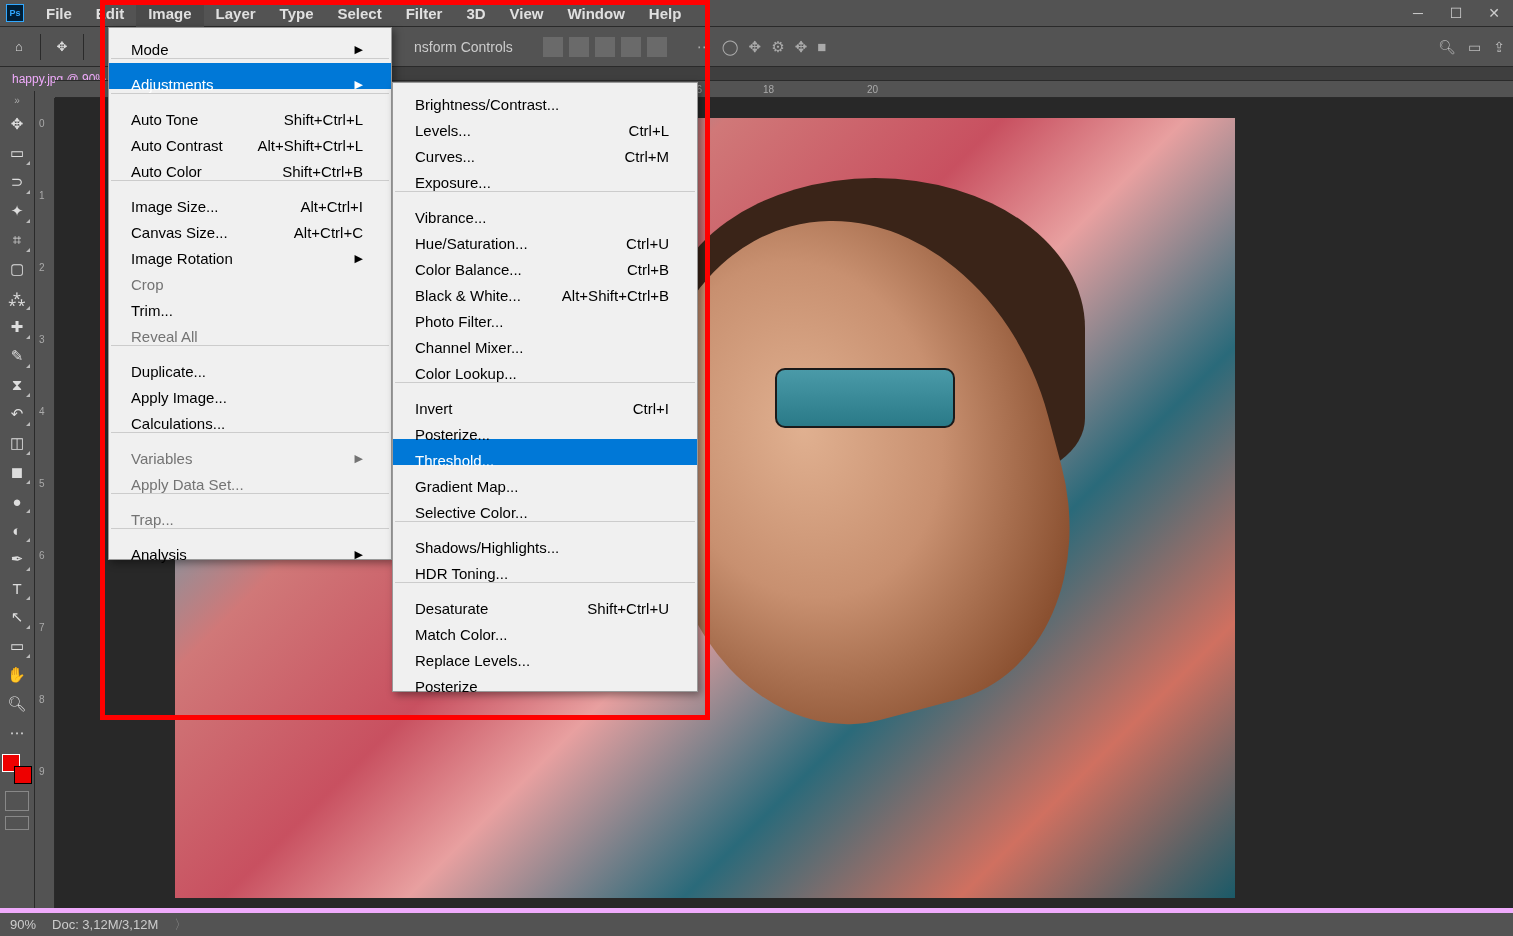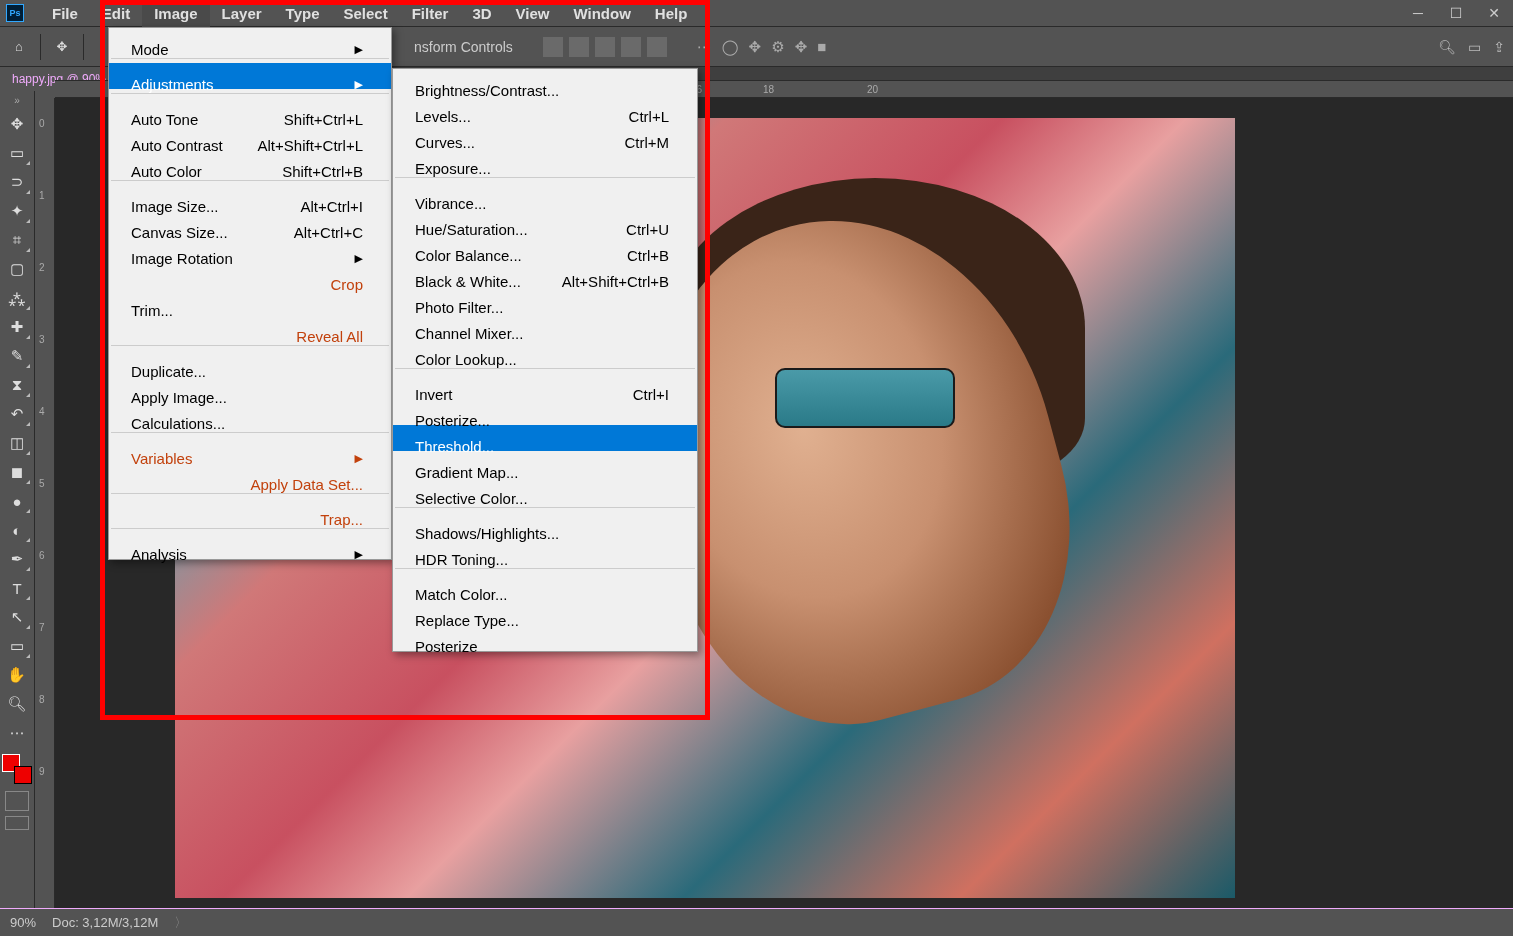--- a/index.html
+++ b/index.html
@@ -1,20 +1,20 @@
 <!DOCTYPE html>
 <html><head>
 <meta charset="utf-8">
 <style>
 * { margin: 0; padding: 0; box-sizing: border-box; font-family: "Segoe UI", Tahoma, sans-serif; user-select: none; }
 body { background: #535353; width: 1513px; height: 936px; overflow: hidden; color: #ccc; font-size: 13px; position: relative; }
 
 
 .menubar { height: 27px; background: #535353; display: flex; align-items: center; padding-left: 6px; border-bottom: 1px solid #2a2a2a; }
-.menubar .ps-logo { width: 18px; height: 18px; background: #001e36; border: 1px solid #31a8ff; margin-right: 16px; display:flex; align-items:center; justify-content:center; font-size:9px; color:#31a8ff; font-weight:bold; }
+.menubar .ps-logo { width: 18px; height: 18px; background: #001e36; border: 1px solid #31a8ff; margin-right: 10px; display:flex; align-items:center; justify-content:center; font-size:9px; color:#31a8ff; font-weight:bold; }
 .menubar .menu-item { padding: 0 12px; height: 27px; line-height: 27px; color: #e0e0e0; font-size: 15px; cursor: default; }
 .menubar .menu-item.active { background: #4a4a4a; }
 .menubar .win-controls { margin-left: auto; display: flex; }
 .menubar .win-controls span { width: 38px; text-align: center; font-size: 14px; color: #ccc; }
 
 
 .optionsbar { height: 40px; background: #535353; border-bottom: 1px solid #2a2a2a; display:flex; align-items:center; padding:0 8px; gap:10px; }
 .optionsbar .home-icon, .optionsbar .move-icon { width:22px; height:22px; display:flex; align-items:center; justify-content:center; color:#ddd; }
 .optionsbar .sep { width:1px; height:26px; background:#2a2a2a; }
 .optionsbar-right { margin-left:auto; display:flex; gap:12px; align-items:center; }
@@ -47,34 +47,34 @@
 .ruler-v span { position:absolute; left:4px; }
 
 
 .canvas-area { position:absolute; top:98px; left:55px; right:0; bottom:28px; background:#282828; overflow:hidden; }
 .canvas { position:absolute; top:20px; left:120px; width:1060px; height:780px; background: linear-gradient(135deg, #0d6a7a 0%, #3ab0c4 15%, #d07878 30%, #c85060 45%, #e8a0a0 55%, #2a6a7a 70%, #d07060 85%, #1a5a68 100%); overflow:hidden; }
 .canvas .face { position:absolute; top:100px; right:180px; width:400px; height:500px; background: radial-gradient(ellipse at 40% 40%, #e0b090 0%, #c89070 40%, #8a5030 80%); border-radius: 50% 50% 40% 40%; transform: rotate(-15deg); }
 .canvas .hair { position:absolute; top:60px; right:150px; width:420px; height:300px; background: #3a2418; border-radius: 50% 50% 20% 20%; }
 .canvas .glasses { position:absolute; top:250px; right:280px; width:180px; height:60px; background: linear-gradient(180deg, #4a9aa8 0%, #2a7a88 100%); border-radius: 10px; border:2px solid #1a1a1a; }
 
 
-.statusbar { position:absolute; bottom:0; left:0; right:0; height:28px; background:#535353; border-top:1px solid #f0abfc; display:flex; align-items:center; padding:0 10px; gap:16px; color:#ccc; font-size:13px; }
+.statusbar { position:absolute; bottom:0; left:0; right:0; height:28px; background:#535353; border-top:5px solid #f0abfc; display:flex; align-items:center; padding:0 10px; gap:16px; color:#ccc; font-size:13px; }
 .statusbar .chev2 { color:#888; }
 
 
 .dropdown { position:absolute; background:#f0f0f0; border:1px solid #999; box-shadow: 3px 3px 8px rgba(0,0,0,0.4); color:#000; font-size:15px; z-index:100; }
 .dropdown .item { height:26px; display:flex; align-items:center; padding:16px 28px 0 22px; cursor:default; white-space:nowrap; }
 .dropdown .item.highlighted { background:#0078d7; color:#fff; }
-.dropdown .item.disabled { color:#c2410c;justify-content:flex-end; }
+.dropdown .item.disabled { color:#737373; }
 .dropdown .item .shortcut { margin-left:auto; padding-left:30px; }
 .dropdown .item .arrow { margin-left:auto; font-size:11px; }
 .dropdown hr { border:none; border-top:1px solid #ccc; margin:4px 2px; }
 
 .menu-image { top:27px; left:108px; width:284px; }
-.menu-adjust { top:68px; left:392px; width:306px; }
+.menu-adjust { top:82px; left:392px; width:306px; }
 
 
 .red-box { position:absolute; top:0px; left:100px; width:610px; height:720px; border:5px solid #ff0000; z-index:200; pointer-events:none; }
 </style>
 </head>
 <body>
 
 <div class="menubar">
   <div class="ps-logo">Ps</div>
   <div id="menubar-items" style="display: flex; font-weight: bold;">
@@ -335,23 +335,27 @@
     </div>
     <hr>
     <div class="item">
       <span>Shadows/Highlights...</span>
     </div>
     <div class="item">
       <span>HDR Toning...</span>
     </div>
     <hr>
     <div class="item">
+      <span>Desaturate</span>
+      <span class="shortcut">Shift+Ctrl+U</span>
+    </div>
+    <div class="item">
       <span>Match Color...</span>
     </div>
     <div class="item">
-      <span>Replace Type...</span>
+      <span>Replace Levels...</span>
     </div>
     <div class="item">
       <span>Posterize</span>
     </div>
   </div>
 
 <div class="red-box"></div>
 
 </body></html>

